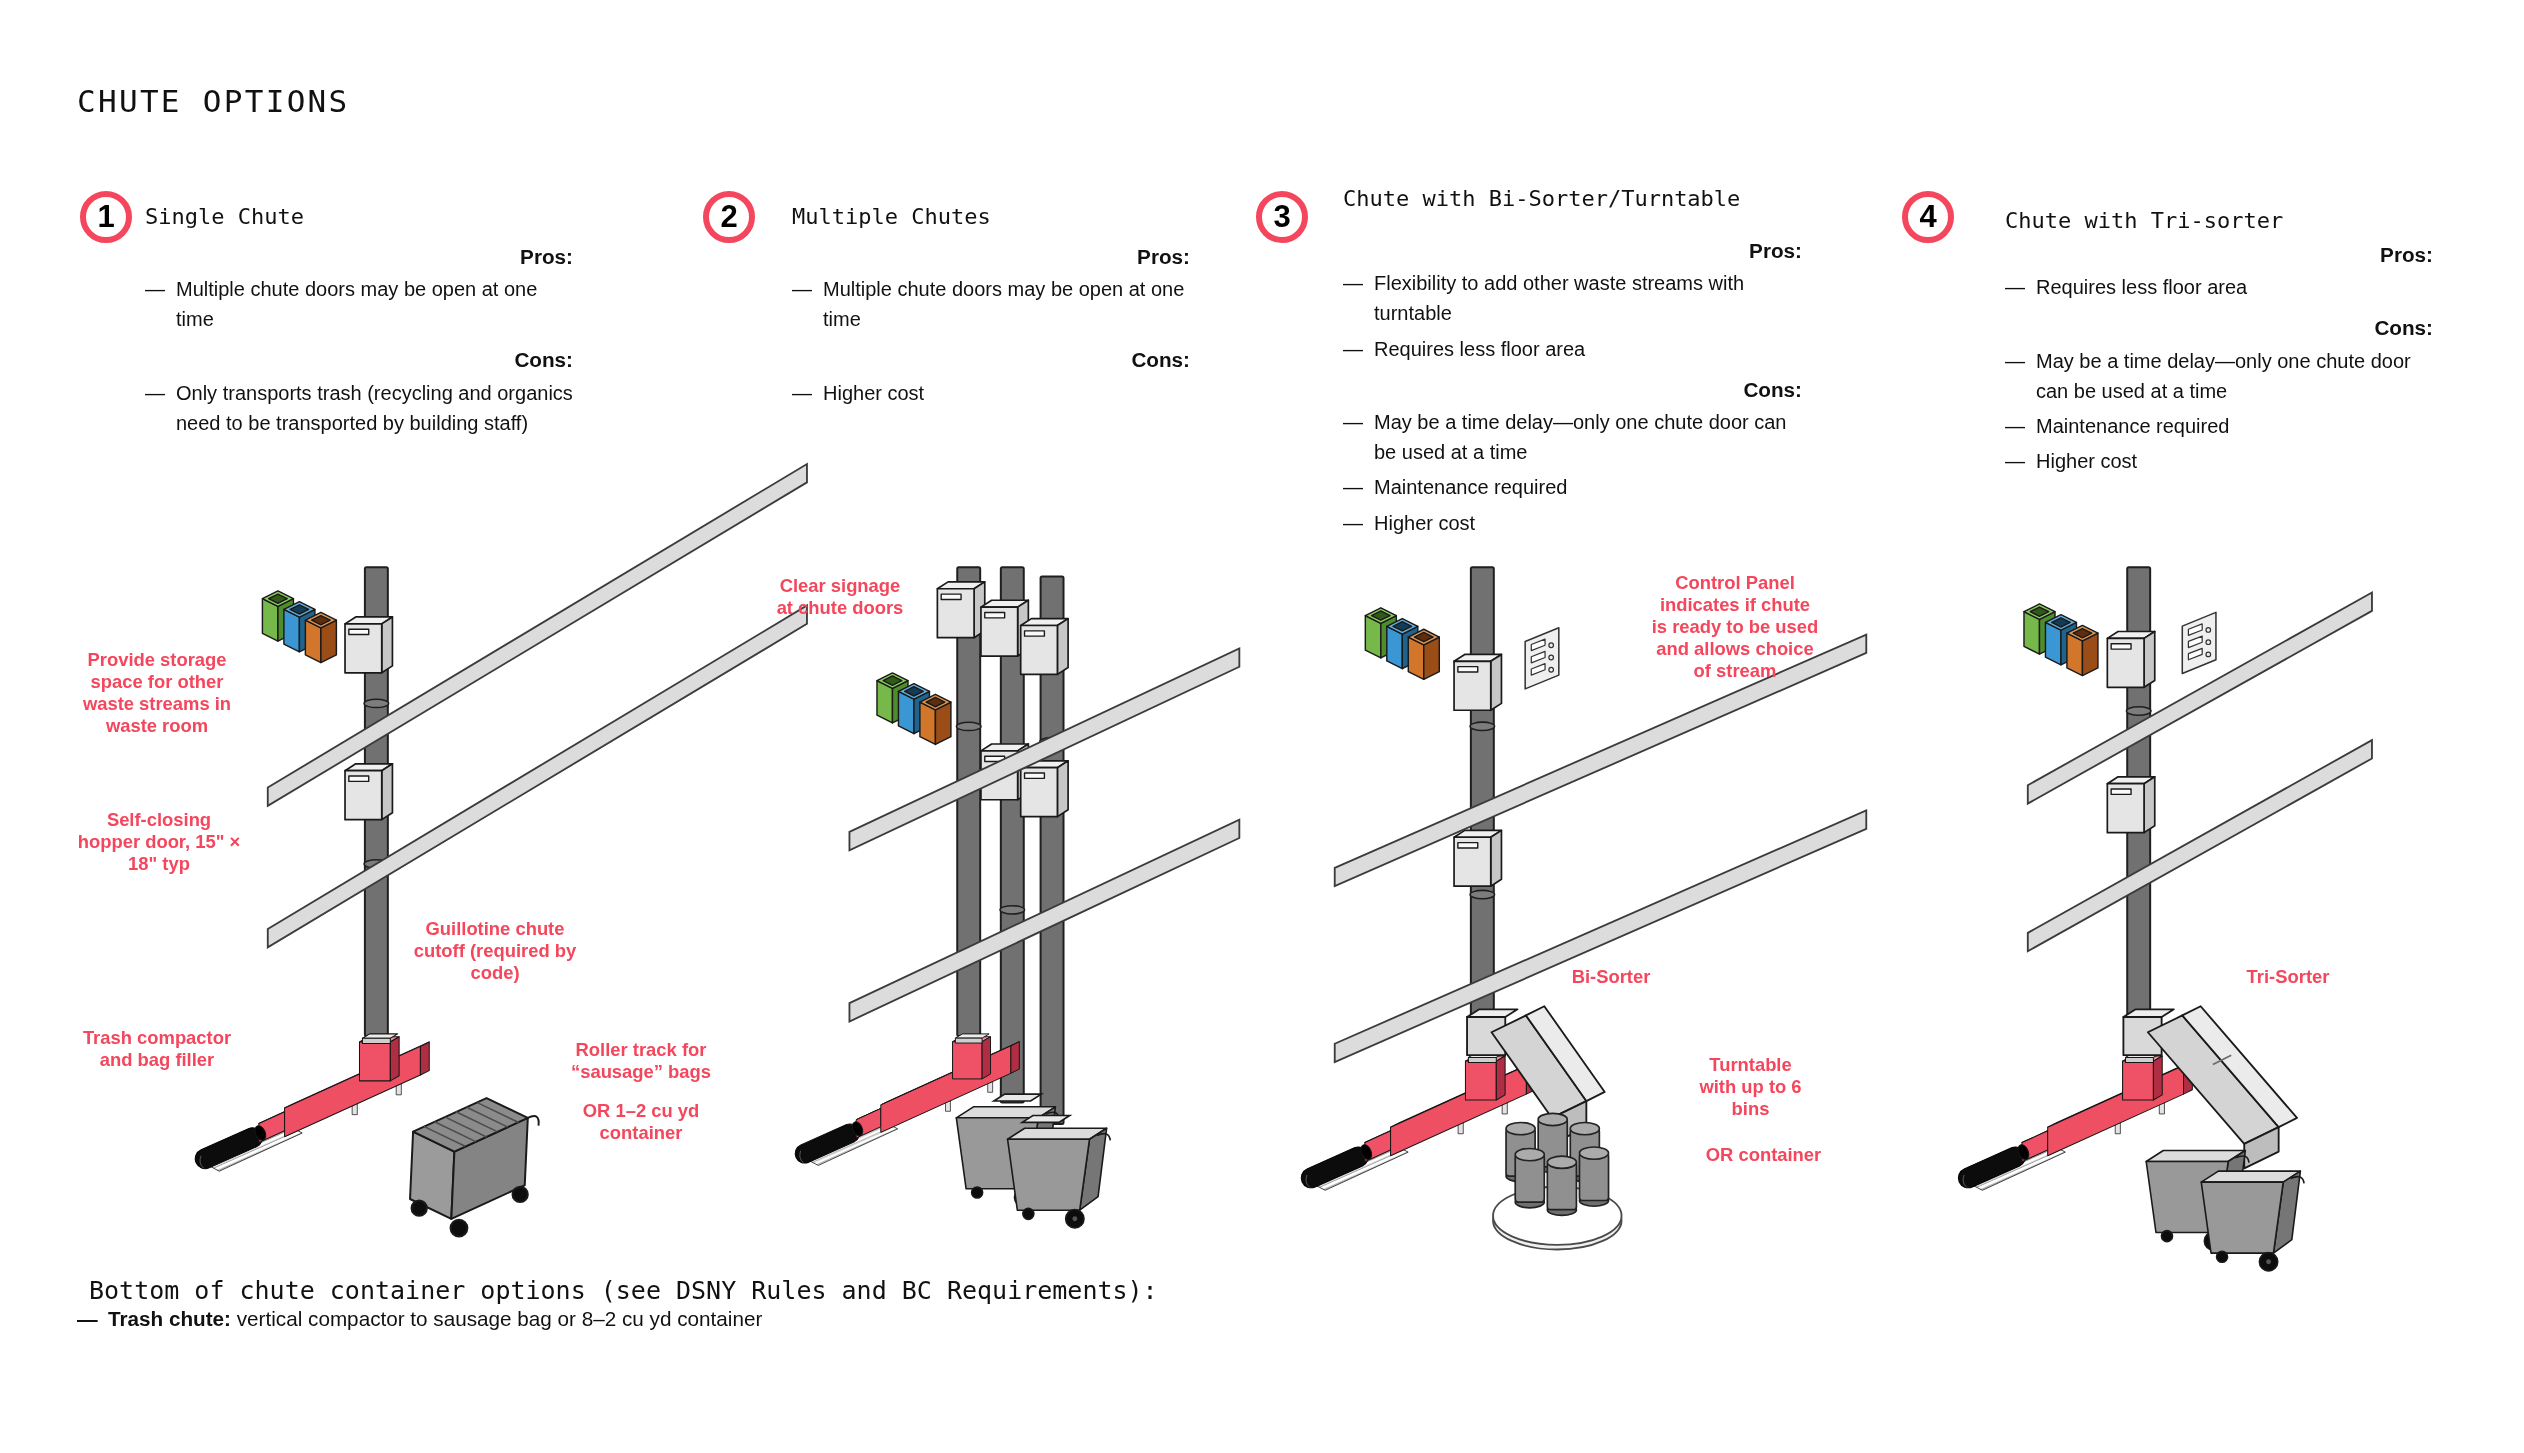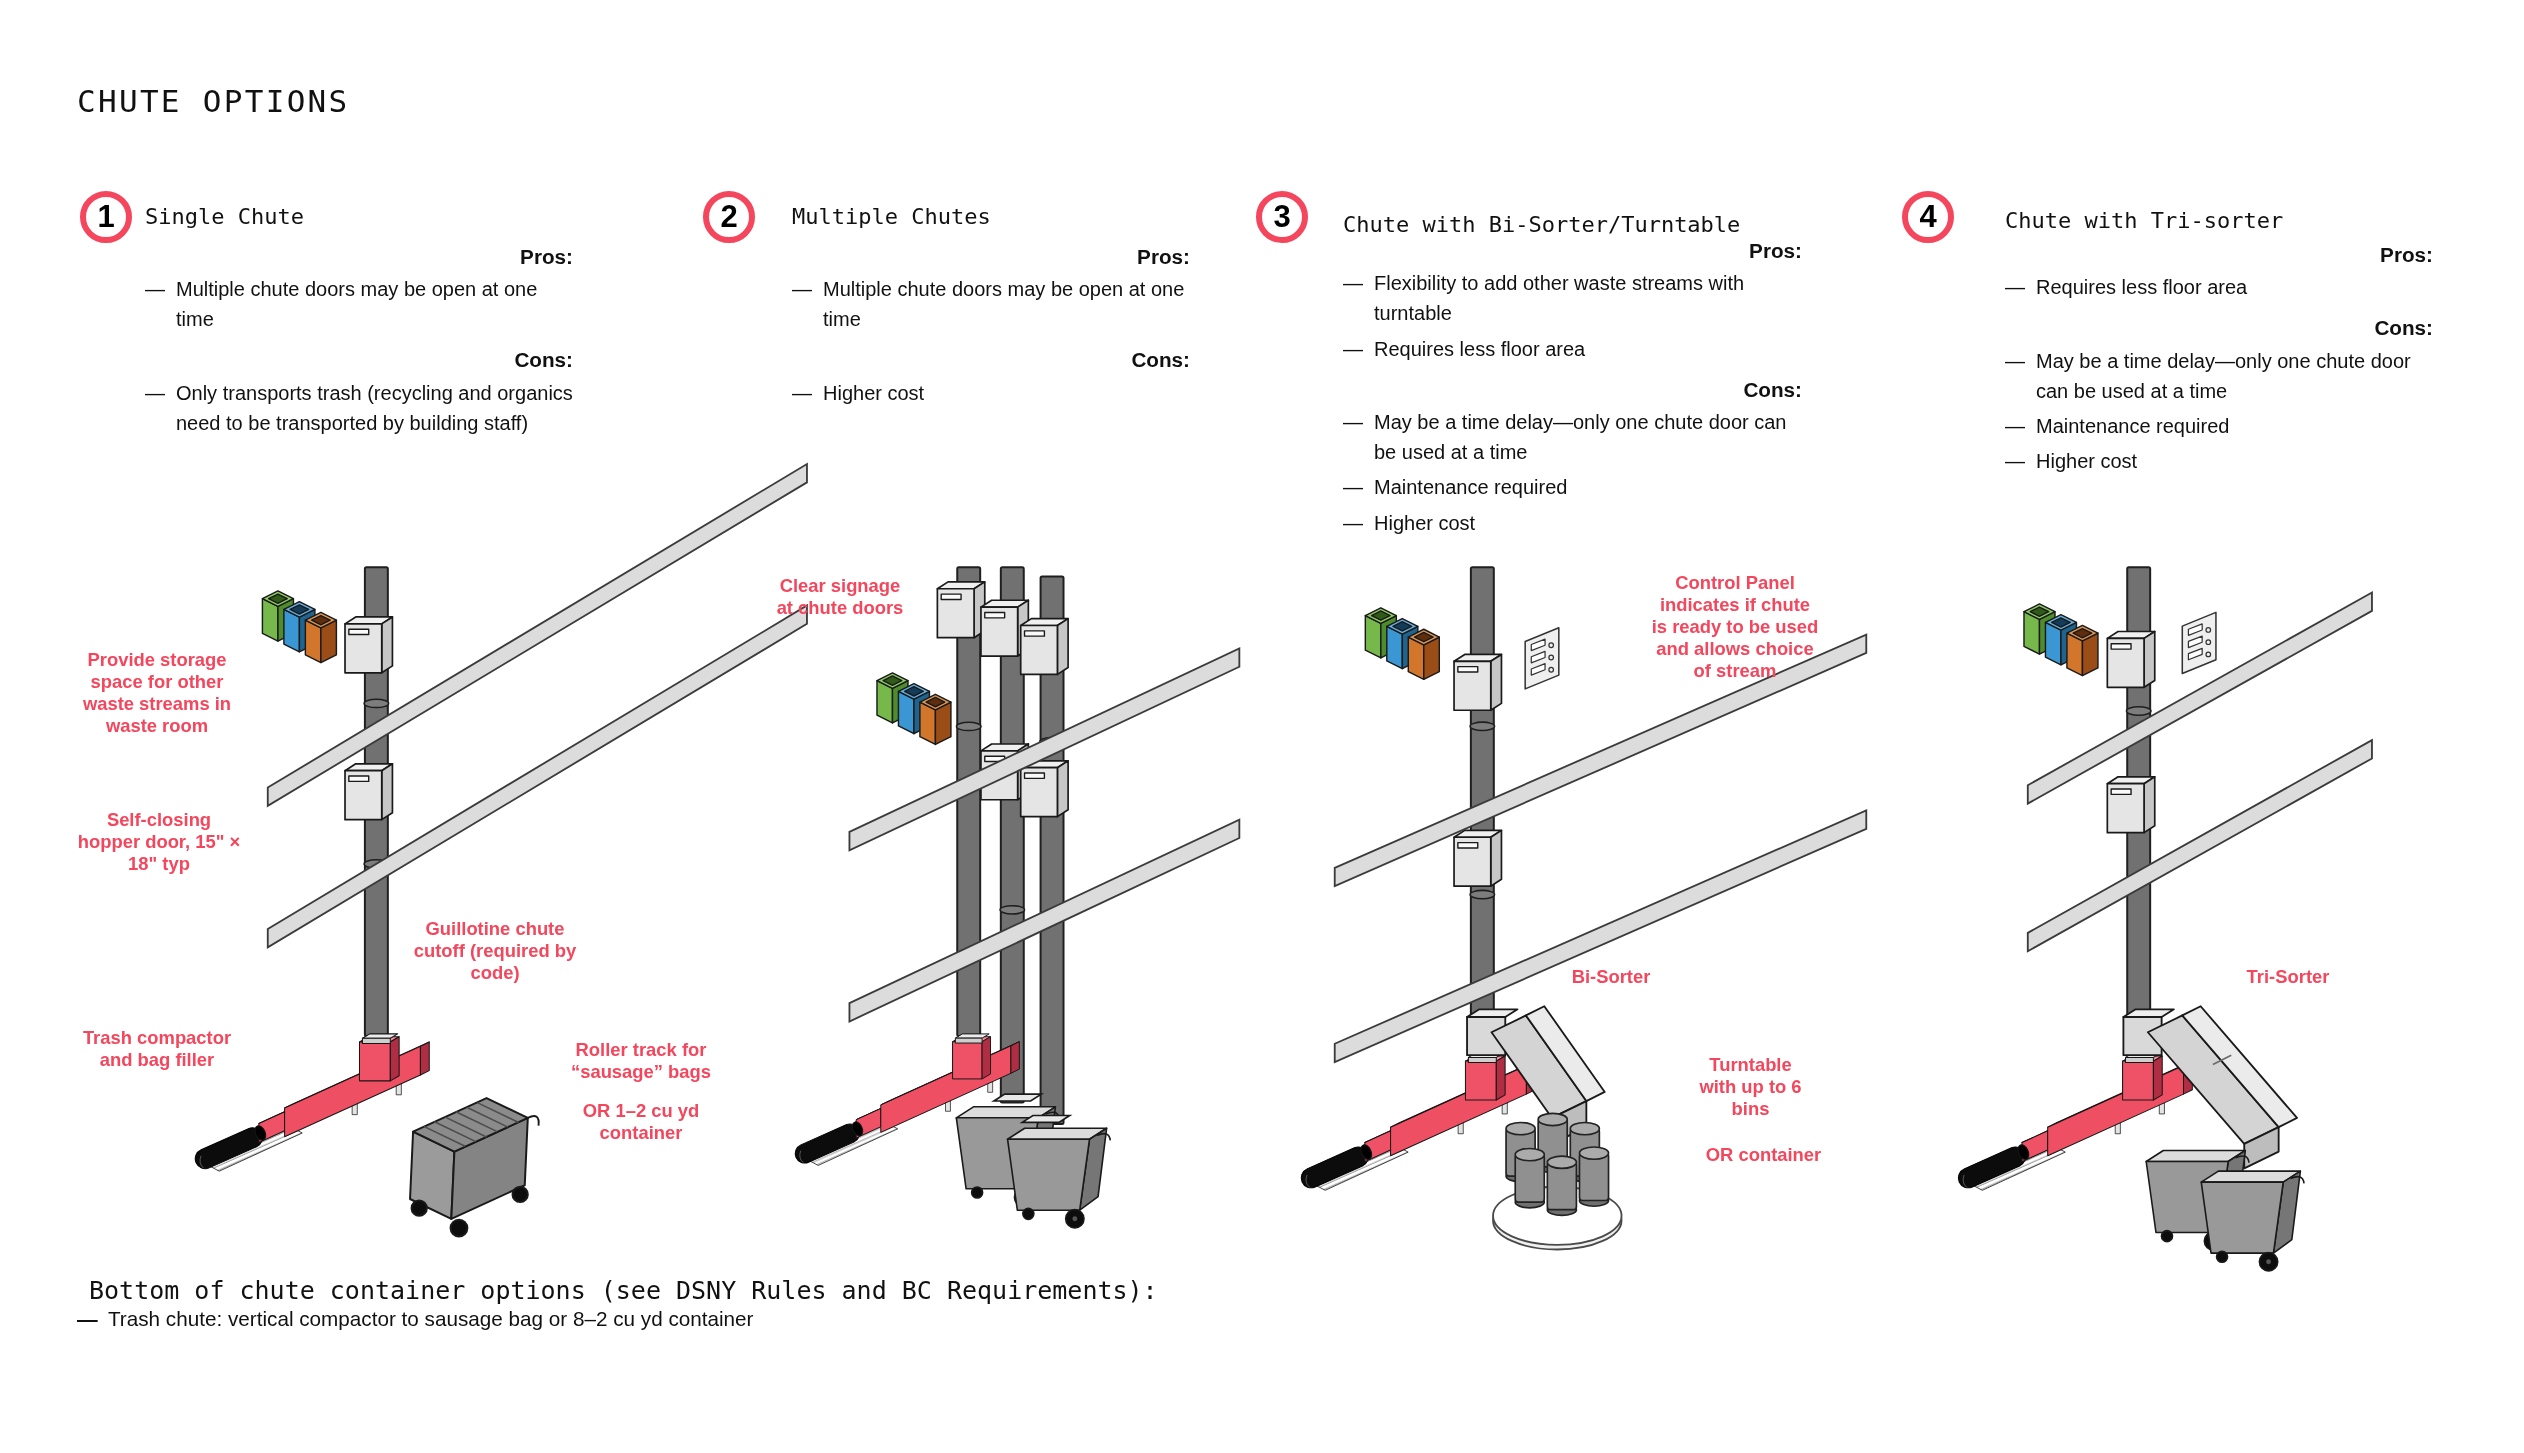--- a/index.html
+++ b/index.html
@@ -19,21 +19,21 @@
   ul.bullets{list-style:none;margin:0;padding:0;}
   ul.bullets li{position:relative;padding-left:31px;font-size:20px;line-height:30px;margin-top:5.4px;}
   ul.bullets li::before{content:"—";position:absolute;left:0;top:0;}
   .note{position:absolute;color:#f4465c;font-weight:bold;font-size:18.4px;line-height:22px;
         text-align:center;}
   .illus{position:absolute;}
   .footer-head{position:absolute;left:77px;top:1264px;margin:12px;font-weight:normal;
                font-family:"DejaVu Sans Mono",monospace;font-size:25px;color:#111;}
   .f-item{position:absolute;left:77px;padding-left:31px;font-size:20.7px;line-height:27.5px;color:#111;}
   .f-item::before{content:"—";position:absolute;left:0;top:0;font-weight:bold;}
-  .f-item .lead{font-weight:normal;}
+  .f-item .lead{font-weight:bold;}
   svg *{vector-effect:none;}
 </style>
 </head>
 <body>
 
 <div class="canvas">
 
   <svg style="position:absolute;width:0;height:0" aria-hidden="true">
     <defs>
       <pattern id="rollers" width="11" height="11" patternUnits="userSpaceOnUse" patternTransform="rotate(66)">
@@ -162,21 +162,21 @@
     </ul>
     <div class="plabel cons">Cons:</div>
     <ul class="bullets">
       <li>Higher cost</li>
     </ul>
   </div>
 
   <div class="badge" style="left:1256px;top:191px">
     <span>3</span>
   </div>
-  <h2 class="opt-title" style="left:1343px;top:212px">Chute with Bi-Sorter/Turntable</h2>
+  <h2 class="opt-title" style="left:1343px;top:186px">Chute with Bi-Sorter/Turntable</h2>
   <div class="texts" style="left:1343px;top:239px;width:459px">
     <div class="plabel">Pros:</div>
     <ul class="bullets">
       <li>Flexibility to add other waste streams with turntable</li>
       <li>Requires less floor area</li>
     </ul>
     <div class="plabel cons">Cons:</div>
     <ul class="bullets">
       <li>May be a time delay—only one chute door can be used at a time</li>
       <li>Maintenance required</li>

